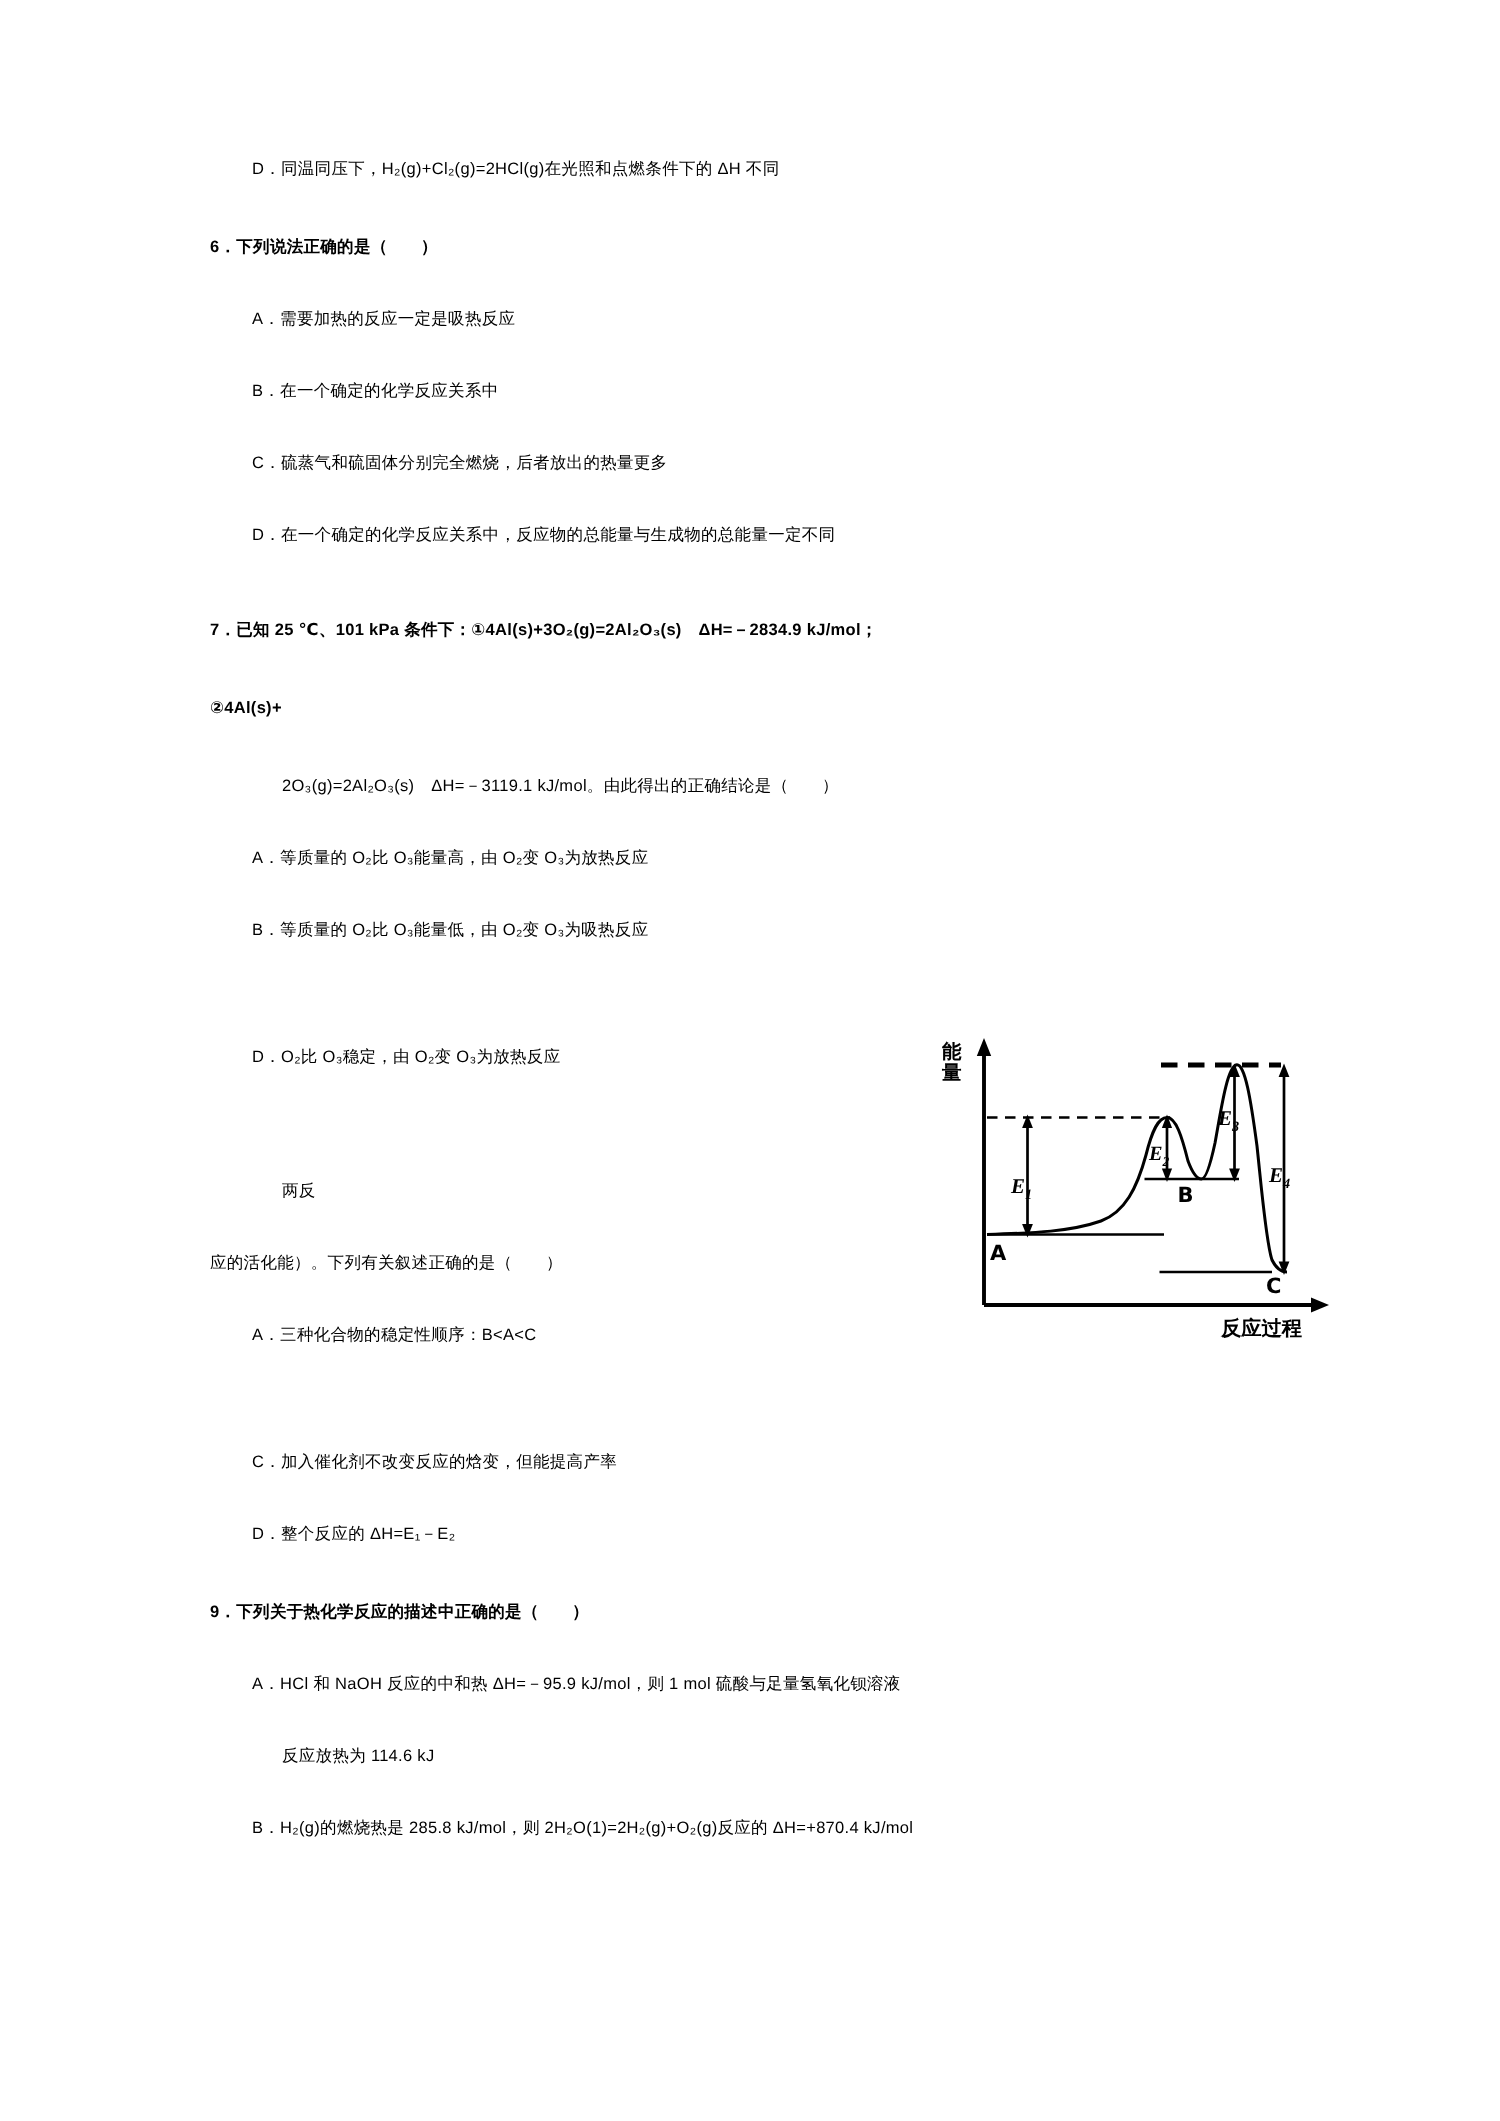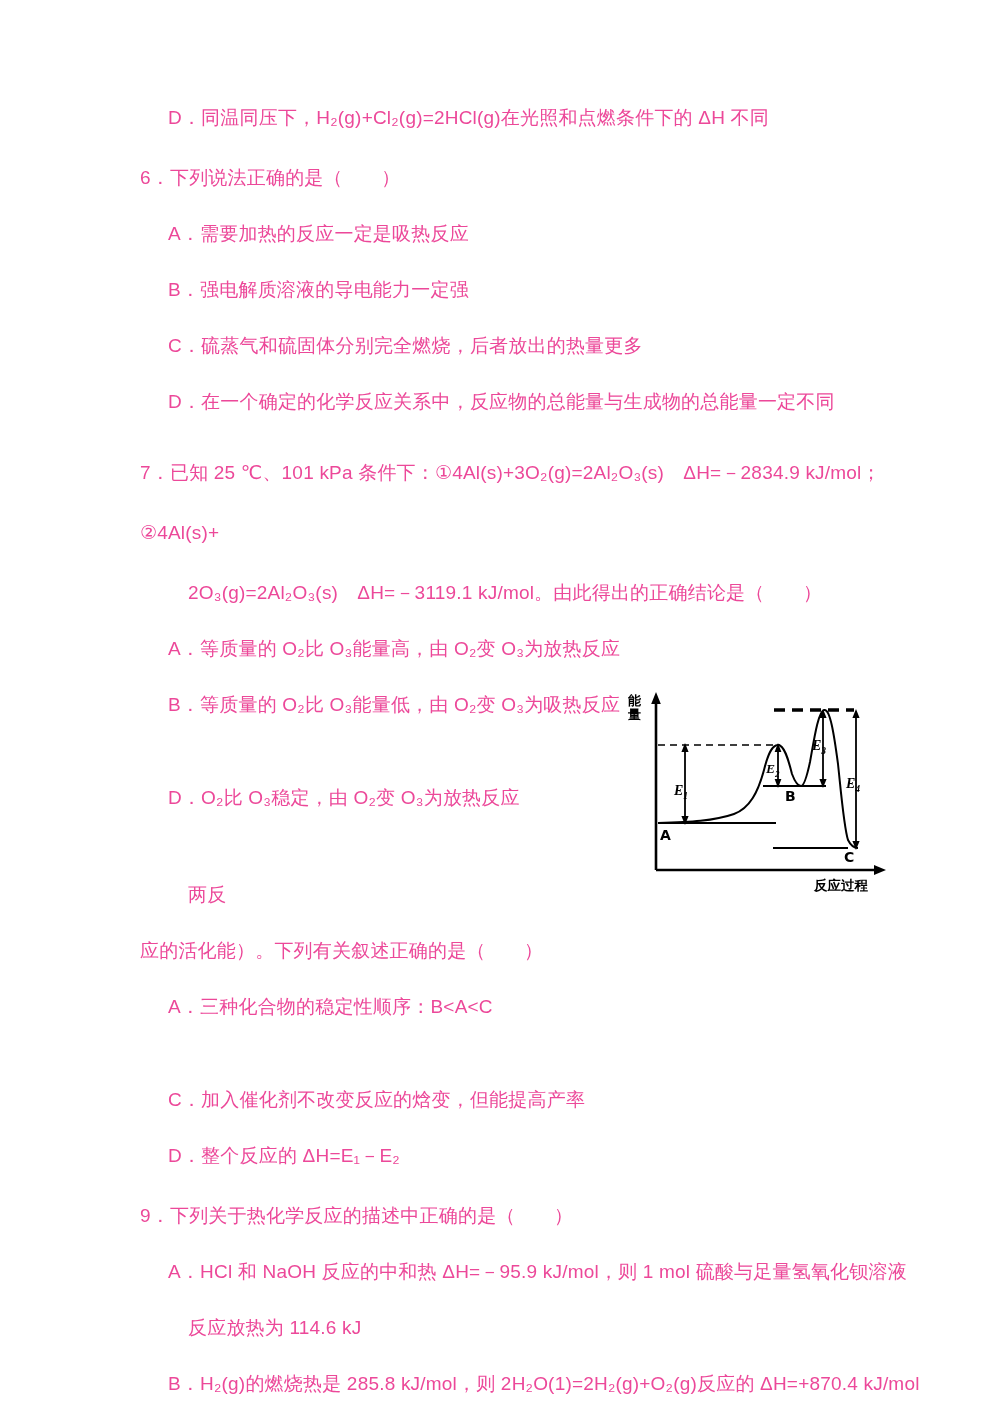--- a/index.html
+++ b/index.html
@@ -19,30 +19,31 @@
     background: #ffffff;
     overflow: hidden;
   }
   .content {
     position: absolute;
     left: 140px;
     top: 108px;
     width: 740px;
   }
   .line {
-    font-size: 19px;
+    font-size: 11px;
     line-height: 1.0;
-    color: #ec4899;
+    color: #000000;
     letter-spacing: 0.2px;
     white-space: nowrap;
   }
   
   .q-stem {
     margin-top: 0;
     margin-bottom: 0;
+    font-weight: bold;
   }
   .opt {
     padding-left: 28px;
   }
   .cont {
     padding-left: 48px;
   }
   .gap-sm { height: 37px; }
   .gap-md { height: 41px; }
   .gap-xl { height: 52px; }
@@ -69,21 +70,21 @@
   <div class="content">
 
     <div class="line opt">D．同温同压下，H₂(g)+Cl₂(g)=2HCl(g)在光照和点燃条件下的 ΔH 不同</div>
 
     <div class="gap-md"></div>
 
     <div class="line q-stem">6．下列说法正确的是（　　）</div>
     <div class="gap-sm"></div>
     <div class="line opt">A．需要加热的反应一定是吸热反应</div>
     <div class="gap-sm"></div>
-    <div class="line opt">B．强电解质溶液的导电能力一定强</div>
+    <div class="line opt">B．在一个确定的化学反应关系中</div>
     <div class="gap-sm"></div>
     <div class="line opt">C．硫蒸气和硫固体分别完全燃烧，后者放出的热量更多</div>
     <div class="gap-sm"></div>
     <div class="line opt">D．在一个确定的化学反应关系中，反应物的总能量与生成物的总能量一定不同</div>
 
     <div class="gap-xl"></div>
 
     <div class="line q-stem">7．已知 25 ℃、101 kPa 条件下：①4Al(s)+3O₂(g)=2Al₂O₃(s)　ΔH=－2834.9 kJ/mol；</div>
     <div class="gap-md"></div>
     <div class="line q-stem">②4Al(s)+</div>

